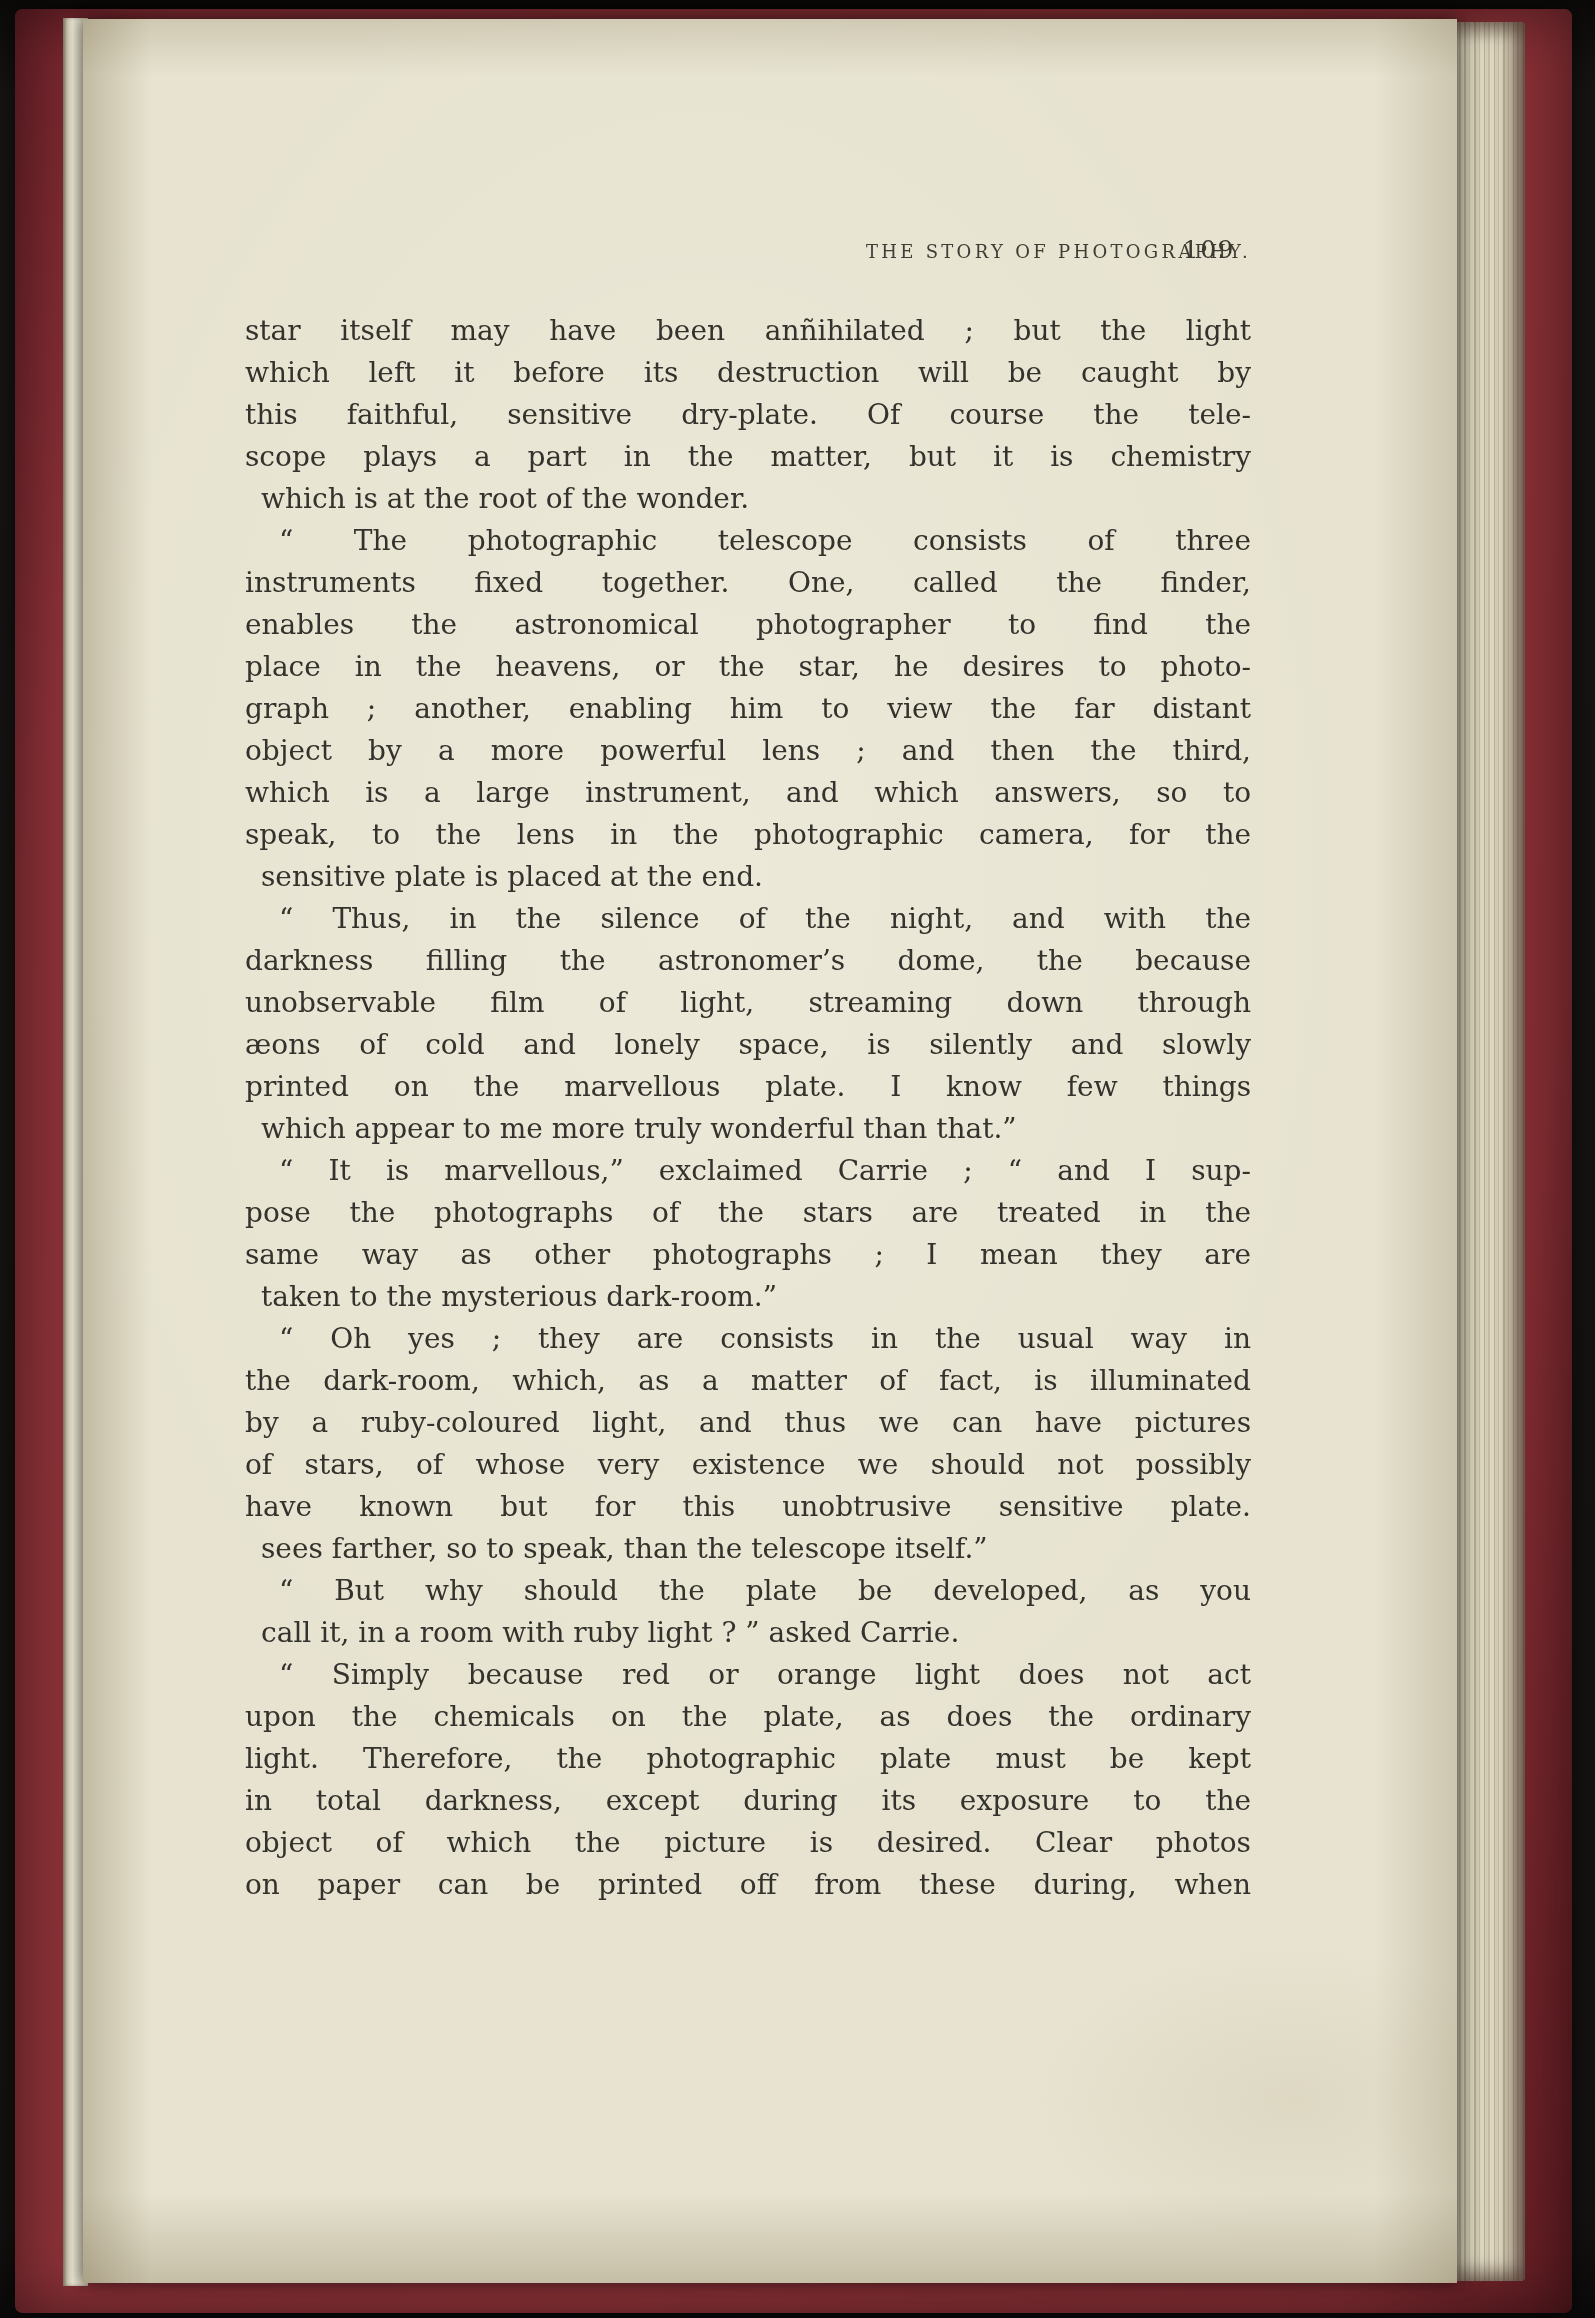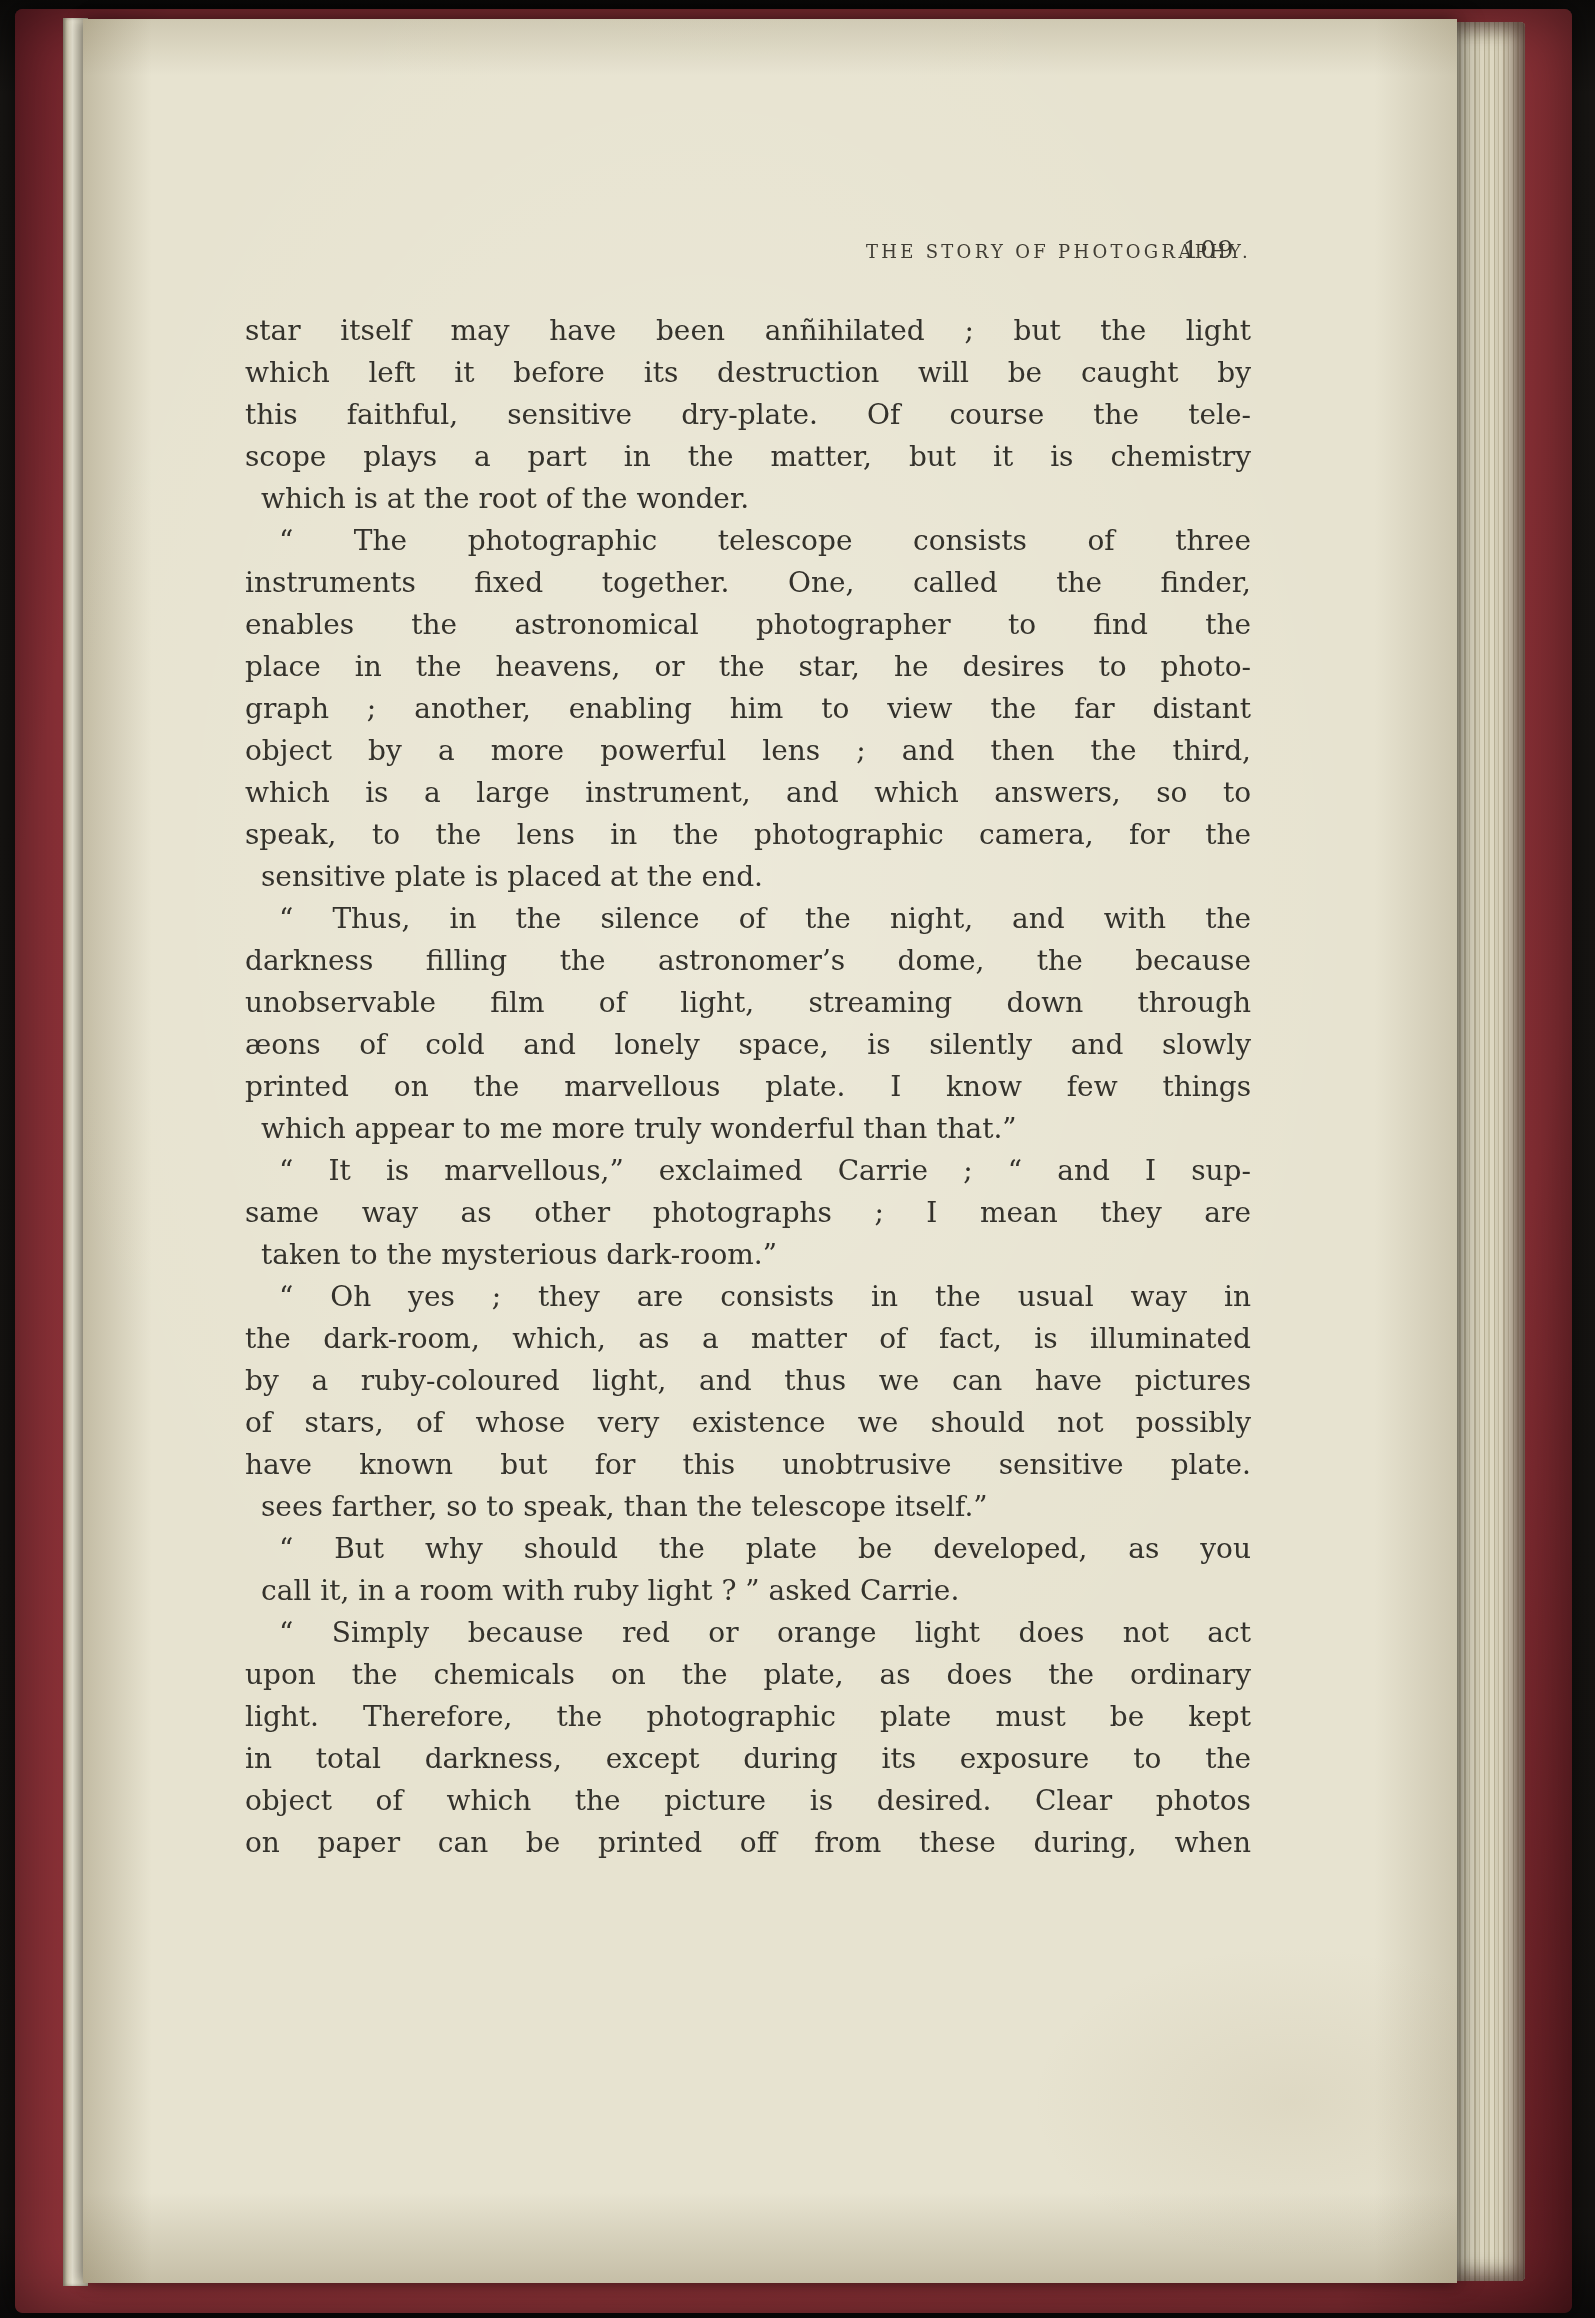--- a/index.html
+++ b/index.html
@@ -86,20 +86,21 @@
           <div class="line">which is a large instrument, and which answers, so to</div>
           <div class="line">speak, to the lens in the photographic camera, for the</div>
           <div class="line last">sensitive plate is placed at the end.</div>
           <div class="line indent">“ Thus, in the silence of the night, and with the</div>
           <div class="line">darkness filling the astronomer’s dome, the because</div>
           <div class="line">unobservable film of light, streaming down through</div>
           <div class="line">æons of cold and lonely space, is silently and slowly</div>
           <div class="line">printed on the marvellous plate.  I know few things</div>
           <div class="line last">which appear to me more truly wonderful than that.”</div>
           <div class="line indent">“ It is marvellous,” exclaimed Carrie ; “ and I sup-</div>
+          <div class="line">pose the photographs of the stars are treated in the</div>
           <div class="line">same way as other photographs ; I mean they are</div>
           <div class="line last">taken to the mysterious dark-room.”</div>
           <div class="line indent">“ Oh yes ; they are consists in the usual way in</div>
           <div class="line">the dark-room, which, as a matter of fact, is illuminated</div>
           <div class="line">by a ruby-coloured light, and thus we can have pictures</div>
           <div class="line">of stars, of whose very existence we should not possibly</div>
           <div class="line">have known but for this unobtrusive sensitive plate.</div>
           <div class="line last">sees farther, so to speak, than the telescope itself.”</div>
           <div class="line indent">“ But why should the plate be developed, as you</div>
           <div class="line last">call it, in a room with ruby light ? ” asked Carrie.</div>

